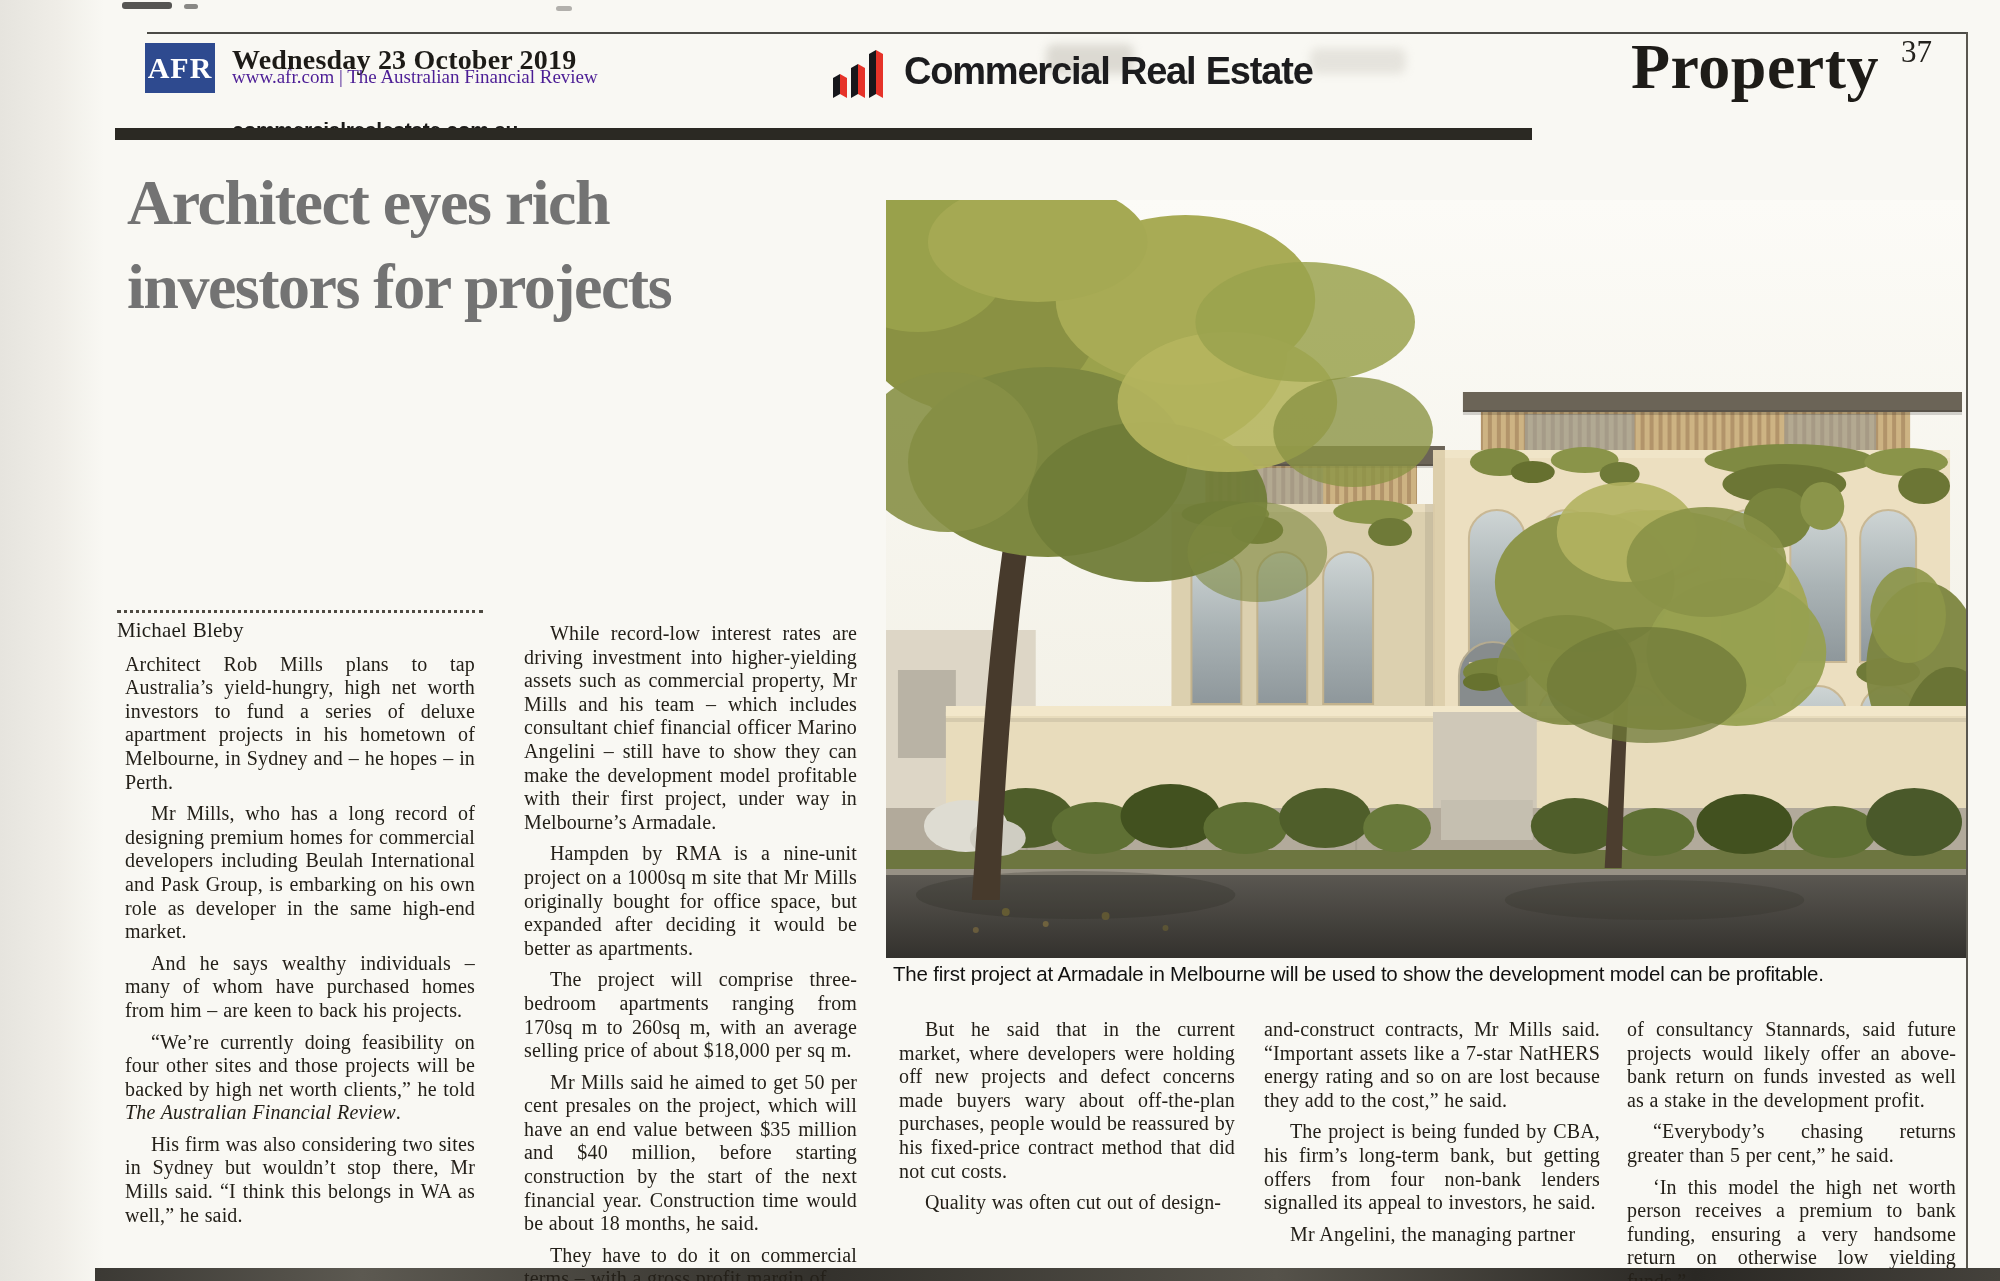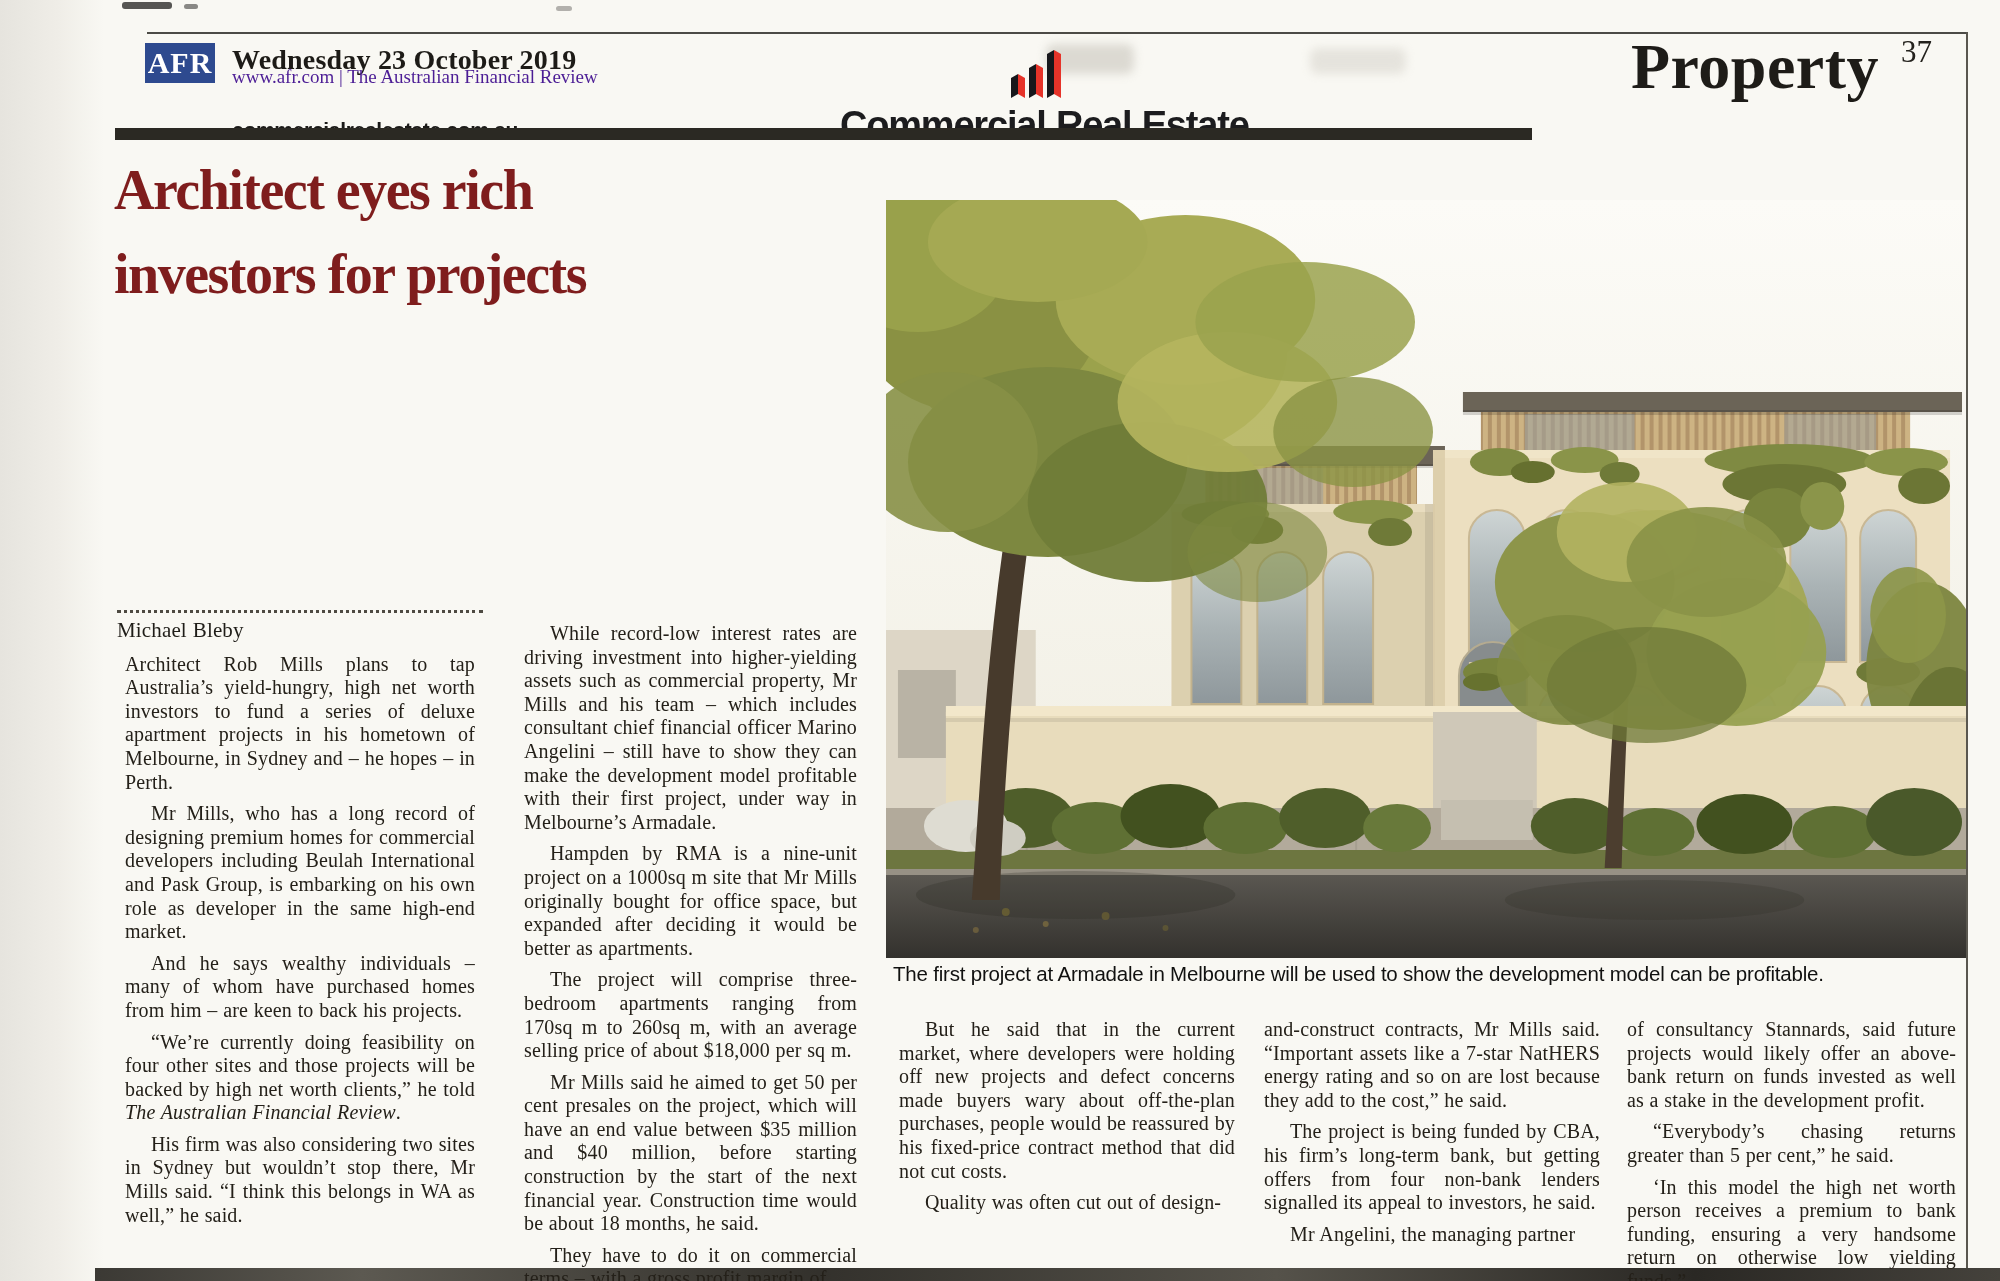--- a/index.html
+++ b/index.html
@@ -18,38 +18,38 @@
     background:linear-gradient(90deg,#3b3934 0%,#5c5951 14%,#33312c 38%,#55524a 62%,#2a2824 84%,#45423c 100%);}
   .speck{position:absolute;background:#2d2c29;border-radius:3px;}
   .speck.s1{left:122px;top:2px;width:50px;height:7px;opacity:.8;}
   .speck.s2{left:184px;top:4px;width:14px;height:5px;opacity:.55;}
   .speck.s3{left:556px;top:6px;width:16px;height:5px;opacity:.35;}
   .ghost{position:absolute;background:#b9b5ab;filter:blur(5px);opacity:.45;border-radius:8px;}
   .ghost.g1{left:1046px;top:44px;width:88px;height:30px;}
   .ghost.g2{left:1310px;top:48px;width:96px;height:26px;opacity:.3;}
 
   
-  .afr-box{position:absolute;left:145px;top:43px;width:70px;height:40px;
+  .afr-box{position:absolute;left:145px;top:43px;width:70px;height:50px;
     display:flex;align-items:center;justify-content:center;
     color:#fff;font-weight:bold;font-size:30px;letter-spacing:1px;}
   .mast-date{position:absolute;left:232px;top:44px;font-size:28px;font-weight:bold;letter-spacing:.2px;color:#1d1b17;}
   .mast-url{position:absolute;left:232px;top:66px;font-size:19px;color:#4c1d95;}
   .mast-site{position:absolute;left:232px;top:86px;font-family:"Liberation Sans",sans-serif;
     font-weight:bold;font-size:21px;letter-spacing:-.3px;color:#1b1a18;margin-top:32px;}
-  .cre-logo{position:absolute;left:828px;top:46px;display:flex;align-items:center;flex-direction:column;}
+  .cre-logo{position:absolute;left:828px;top:46px;display:flex;}
   .cre-logo svg{width:64px;height:54px;}
   .cre-wordmark{font-family:"Liberation Sans",sans-serif;font-weight:bold;font-size:38px;
     letter-spacing:-1.2px;color:#1c1c1e;margin-left:12px;margin-top:4px;word-spacing:1px;}
   .section-title{position:absolute;left:1631px;top:30px;font-size:64px;font-weight:bold;
     letter-spacing:.5px;color:#1e1c18;}
   .page-number{position:absolute;left:1901px;top:34px;font-size:31px;color:#24221d;}
 
   .headline-rule{position:absolute;left:115px;top:128px;width:1417px;height:12px;background:#2b2923;}
-  .headline{position:absolute;left:114px;top:148px;width:590px;margin:0;
-    font-size:56px;line-height:84px;font-weight:bold;letter-spacing:-1.5px;color:#7f1d1d;}
+  .headline{position:absolute;left:114px;top:148px;width:590px;margin:13px;
+    font-size:64px;line-height:84px;font-weight:bold;letter-spacing:-1.5px;color:#737373;}
 
   
   .col{position:absolute;text-align:justify;font-size:20px;line-height:23.6px;
     letter-spacing:.15px;word-spacing:.5px;color:#242019;}
   .col p{margin:8px;text-indent:26px;}
   .col p.noindent{text-indent:0;}
   .col1{left:117px;top:610px;width:366px;}
   .col2{left:516px;top:614px;width:349px;}
   .col3{left:891px;top:1010px;width:352px;}
   .col4{left:1256px;top:1010px;width:352px;}

